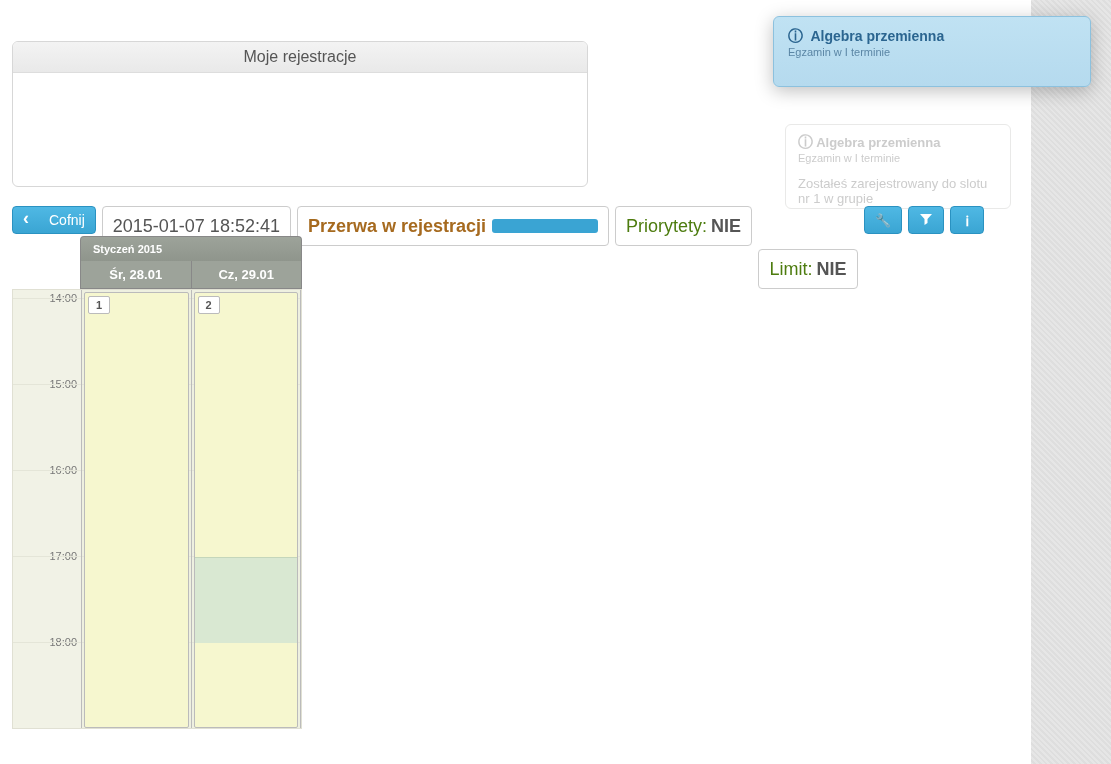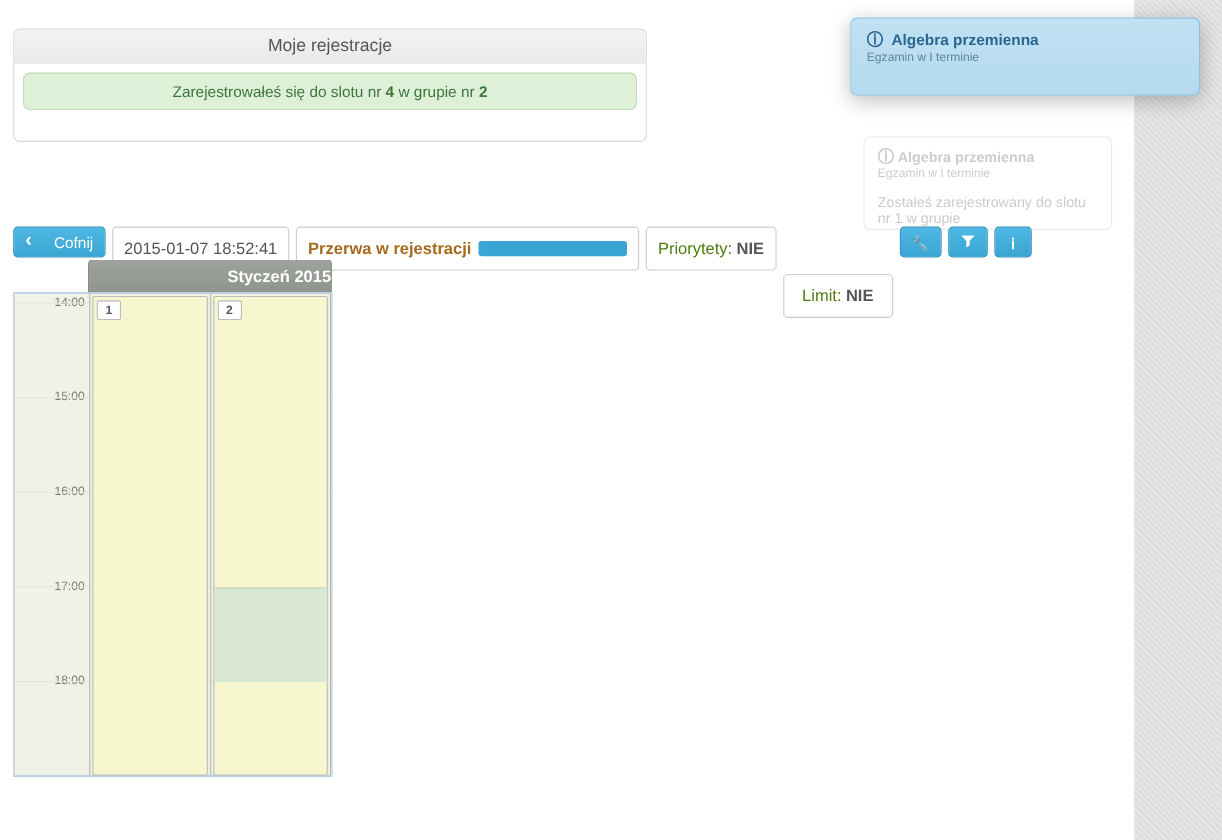--- a/index.html
+++ b/index.html
@@ -54,22 +54,22 @@
     padding: 8px 12px;
     color:#ccc;
     overflow: hidden;
   }
   .side-panel-ghost .t { font-weight:bold; }
   .side-panel-ghost .s { font-size:11px; margin-bottom:12px; }
 
   
   .panel-registrations {
     position: absolute;
-    top: 26px; left: 12px;
-    width: 576px; height: 103px;
+    top: 41px; left: 12px;
+    width: 576px; height: 146px;
     border:1px solid #d7d7d7;
     border-radius:6px;
     background: #fff;
   }
   .panel-registrations .hdr {
     background: linear-gradient(#f3f3f3,#e9e9e9);
     border-bottom:1px solid #ddd;
     border-radius:5px 5px 0 0;
     text-align:center;
     font-size:16px;
@@ -101,21 +101,21 @@
     align-items:stretch;
   }
   .pill {
     border:1px solid #ccc;
     background:#fff;
     border-radius:4px;
     height:40px;
     display:flex;
     align-items:center;
     padding:0 10px;
-    font-size:15px;
+    font-size:18px;
     color:#555;
     white-space:nowrap;
   }
   .btn-blue {
     background: linear-gradient(#4fb8e4,#3aa5d3);
     border:1px solid #2a92c1;
     color:#fff;
     border-radius:4px;
     display:flex; align-items:center; justify-content:center;
     height:28px; min-width:34px;
@@ -133,23 +133,23 @@
   .kv .v{ font-weight:bold; margin-left:4px; }
 
   
   .calendar {
     position:absolute;
     top: 236px; left:12px;
     width: 290px;
   }
   .cal-month-hdr {
     background:linear-gradient(#9da39a,#8f958c);
-    color:#fff; font-weight:bold; text-align:right;
-    font-size:15px;
-    padding:6px 0;
+    color:#fff; font-weight:bold; text-align:left;
+    font-size:11px;
+    padding:6px 12px;
     border-radius:4px 4px 0 0;
     margin-left:68px;
     border:1px solid #888;
     border-bottom:none;
   }
   .cal-day-row {
     display:flex;
     margin-left:68px;
     background:#9da39a;
     border:1px solid #888;
@@ -160,21 +160,21 @@
     color:#fff;
     font-size:13px;
     font-weight:600;
     text-align:center;
     padding:6px 0;
     border-right:1px solid #888;
   }
   .cal-day-cell-hdr:last-child{border-right:none;}
   .cal-body {
     display:flex;
-    background:#3b82f6;
+    background:#f9a8d4;
     border:1px solid #e0e0d3;
     height: 440px;
   }
   .time-col {
     width:68px;
     background:#f1f2e6;
     position:relative;
   }
   .time-label {
     position:absolute;
@@ -249,25 +249,20 @@
   </div>
 
   <div class="side-panel-ghost">
     <div class="t"><span class="i-info2"></span> <span>Algebra przemienna</span></div>
     <div class="s">Egzamin w I terminie</div>
     <div>Zostałeś zarejestrowany do slotu nr 1 w grupie</div>
   </div>
 
   <div class="panel-registrations">
     <div class="hdr">Moje rejestracje</div>
-    <div class="body">
-      <div class="alert-success">
-        <span>Zarejestrowałeś się do slotu nr </span><b>4</b><span> w grupie nr </span><b>2</b>
-      </div>
-    </div>
   </div>
 
   <div class="toolbar">
     <div class="btn-blue">
       <span class="i-chev-left"></span>
       <span class="label">Cofnij</span>
     </div>
     <div class="pill">
       <span>2015-01-07 18:52:41</span>
     </div>
@@ -293,20 +288,24 @@
           </svg>
       </span>
     </div>
     <div class="btn-blue">
       <span class="i-info"></span>
     </div>
   </div>
 
   <div class="calendar">
     <div class="cal-month-hdr">Styczeń 2015</div>
+    <div class="cal-day-row" id="cal-day-row">
+        <div class="cal-day-cell-hdr">Śr, 28.01</div>
+        <div class="cal-day-cell-hdr">Cz, 29.01</div>
+      </div>
     <div class="cal-body">
       <div class="time-col" id="time-col">
           <div class="time-label" style="top: 8px;">14:00</div>
           <div class="hour-sep" style="top: 8px;"></div>
           <div class="time-label" style="top: 94px;">15:00</div>
           <div class="hour-sep" style="top: 94px;"></div>
           <div class="time-label" style="top: 180px;">16:00</div>
           <div class="hour-sep" style="top: 180px;"></div>
           <div class="time-label" style="top: 266px;">17:00</div>
           <div class="hour-sep" style="top: 266px;"></div>

